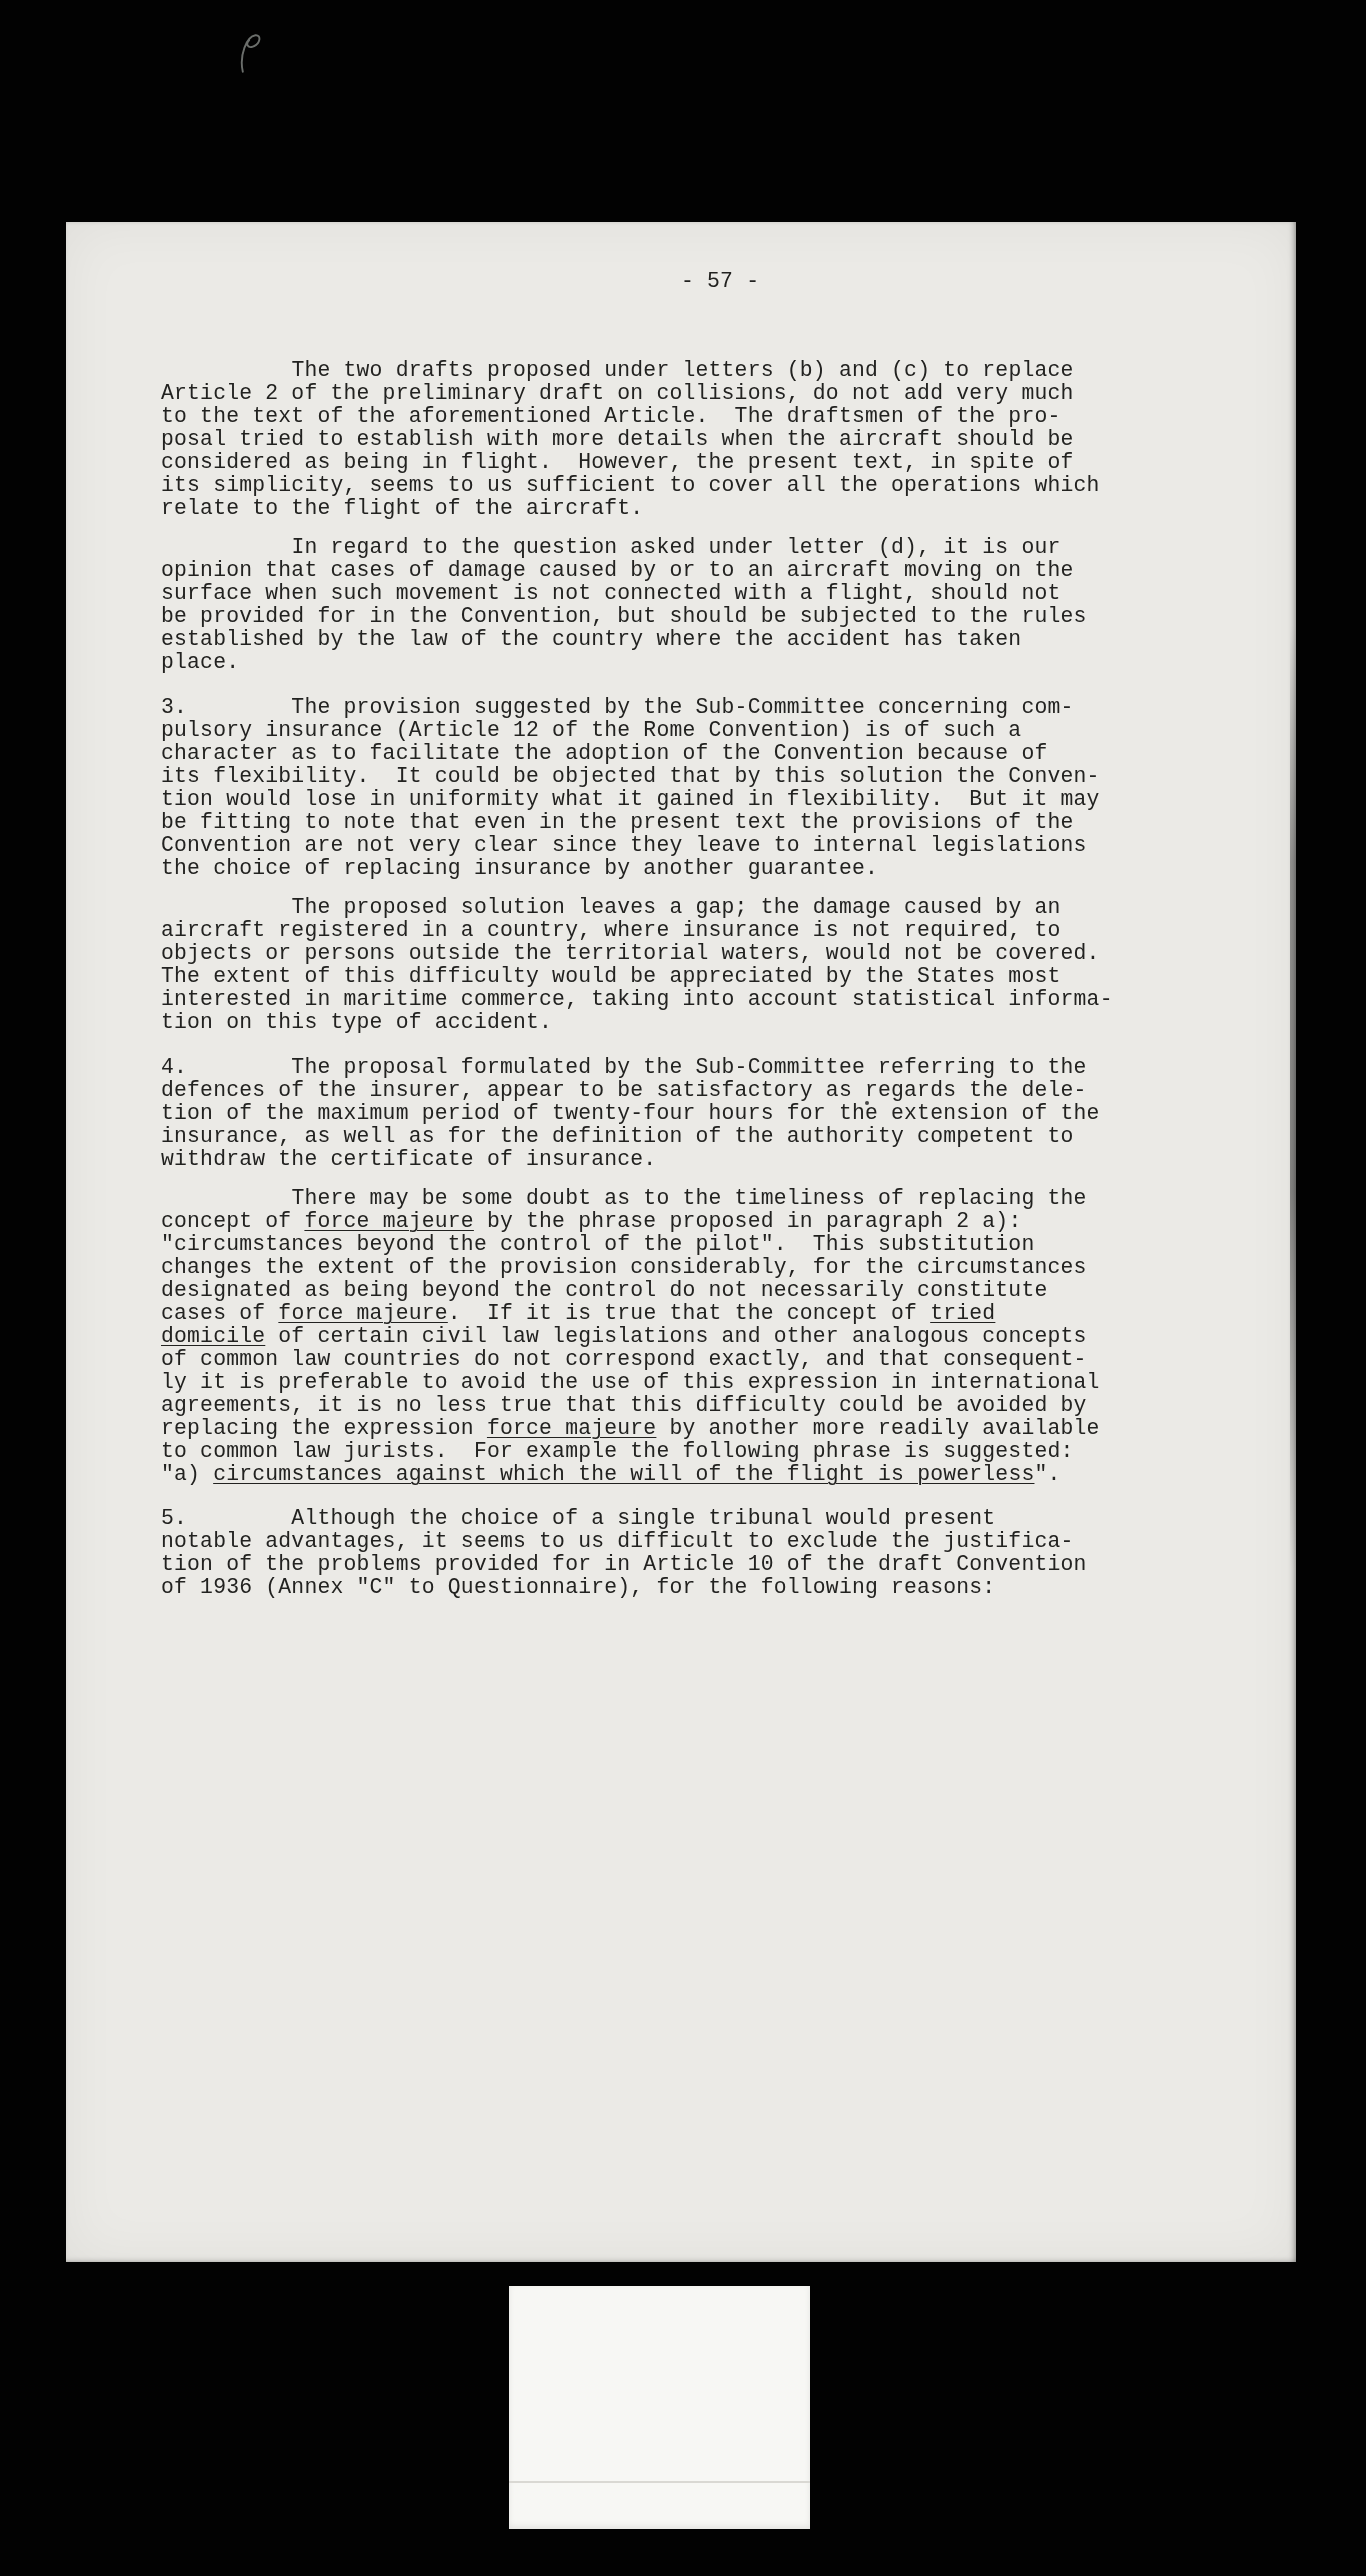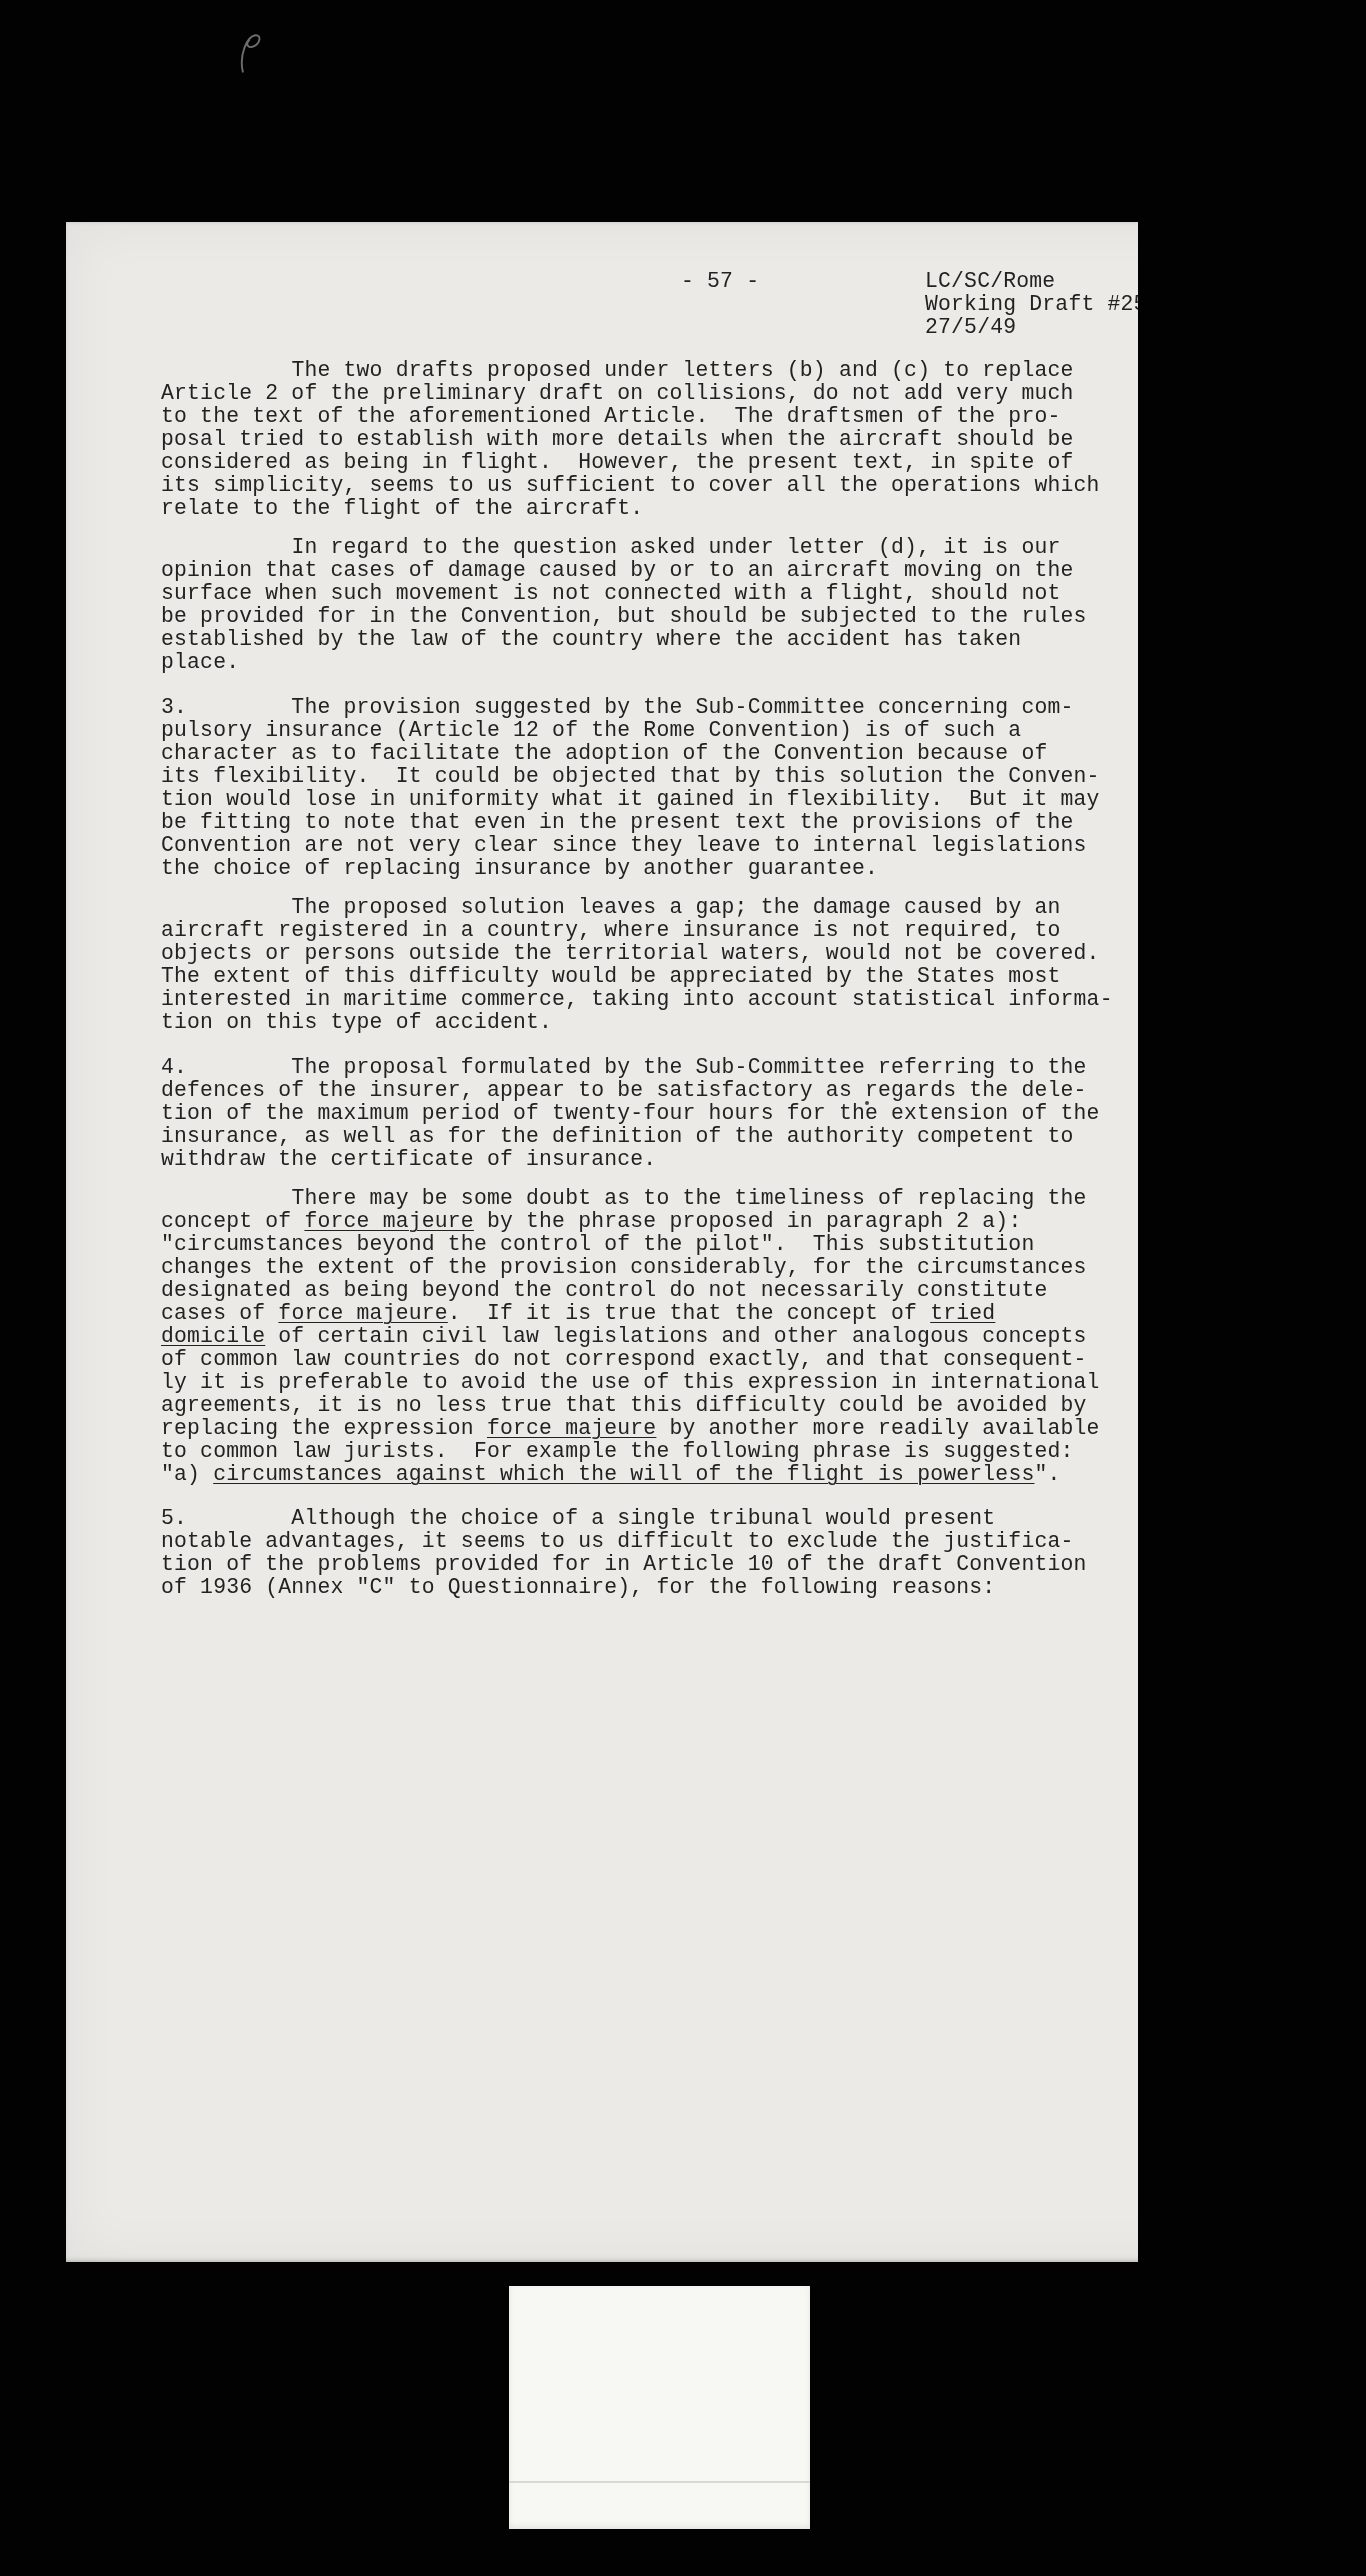--- a/index.html
+++ b/index.html
@@ -1,19 +1,19 @@
 <!DOCTYPE html>
 <html style="font-size:10px"><head>
 <meta charset="utf-8">
 <style>
   * { margin: 0; padding: 0; box-sizing: border-box; }
   html, body { background: #020202; }
   .stage {
     position: relative;
-    width: 1138px;
+    width: 1366px;
     height: 2576px;
     background: #020202;
     overflow: hidden;
     font-family: "Liberation Mono", "DejaVu Sans Mono", monospace;
   }
   .scratch {
     position: absolute;
     left: 234px;
     top: 30px;
     opacity: 0.75;
@@ -114,25 +114,20 @@
     <svg width="34" height="47" viewBox="0 0 54 74">
       <path d="M14,66 C8,40 20,10 34,8 C44,7 42,22 30,26 C22,29 18,22 24,16" fill="none" stroke="#8e938f" stroke-width="3" stroke-linecap="round"></path>
     </svg>
   </div>
 
   <div class="page">
     <div class="content">
 
       <div class="header-row">
         <span class="pagenum">- 57 -</span>
-        <div class="docid">
-          <div>LC/SC/Rome</div>
-          <div>Working Draft #25</div>
-          <div>27/5/49</div>
-        </div>
       </div>
 
       <div class="body-text">
         <div class="para">          The two drafts proposed under letters (b) and (c) to replace
 Article 2 of the preliminary draft on collisions, do not add very much
 to the text of the aforementioned Article.  The draftsmen of the pro-
 posal tried to establish with more details when the aircraft should be
 considered as being in flight.  However, the present text, in spite of
 its simplicity, seems to us sufficient to cover all the operations which
 relate to the flight of the aircraft.</div>

